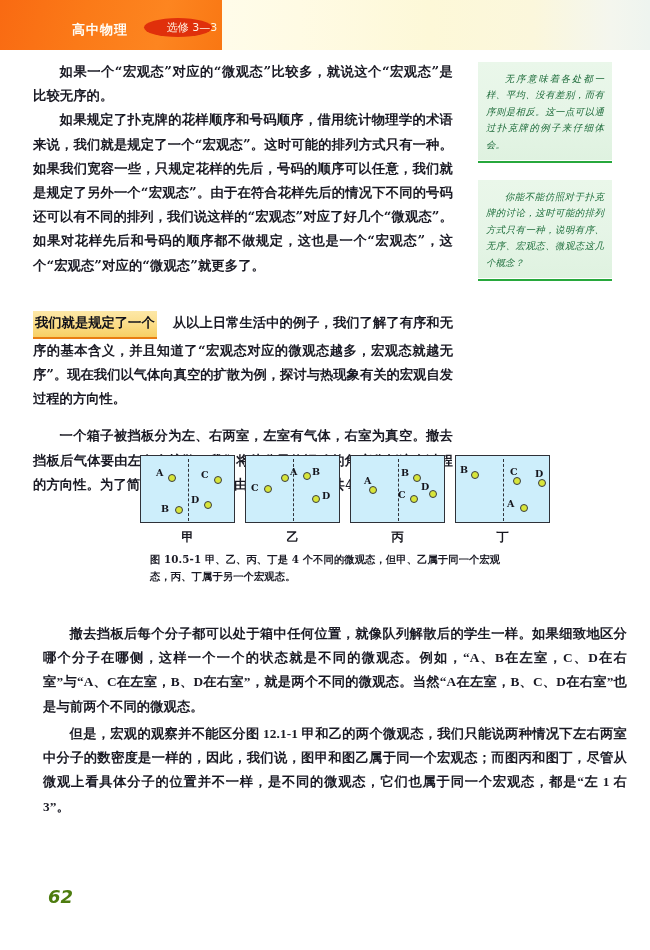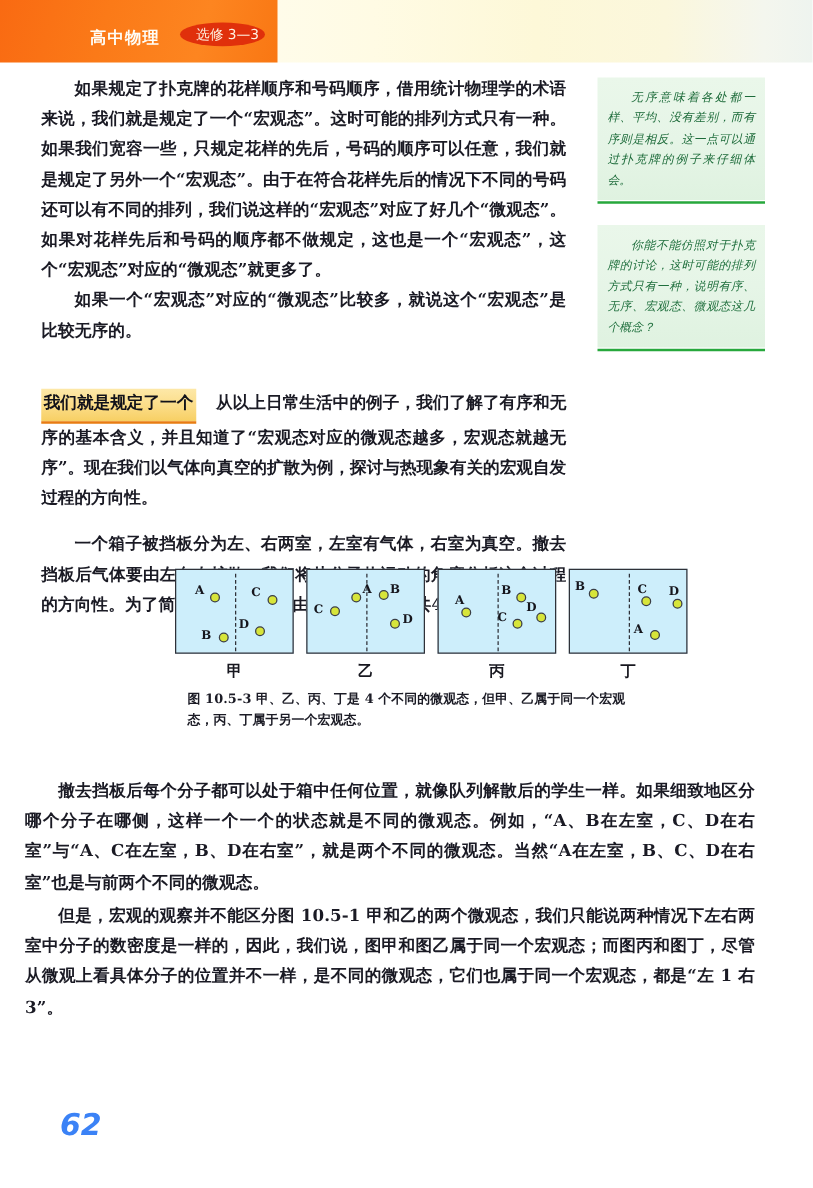--- a/index.html
+++ b/index.html
@@ -43,21 +43,21 @@
   }
   .header-badge {
     position: absolute;
     left: 144px; top: 18px;
     width: 68px; height: 19px;
     border-radius: 50%;
     background: #e0300b;
   }
   .header-badge-label {
     position: absolute;
-    left: 4px; top: 0;
+    left: 14px; top: 0;
     width: 68px; height: 19px;
     line-height: 19px;
     text-align: center;
     font-family: "DejaVu Sans", "Liberation Sans", sans-serif;
     font-size: 11px;
     color: #fff3e2;
     white-space: nowrap;
   }
 
   
@@ -91,22 +91,23 @@
     border-bottom: 2px solid #e87c12;
     padding: 0 2px 1px 2px;
     font-weight: bold;
     color: #111119;
   }
   .sec-head-sp { display: inline-block; width: 16px; }
 
   
   .widecol {
     position: absolute;
-    left: 20px;
+    left: 43px;
     width: 584px;
+    font-family: Liberation Serif, serif;
   }
   .widecol .para { font-size: 13.3px; line-height: 24.2px; }
 
   
   .note {
     position: absolute;
     width: 134px;
     background: linear-gradient(to bottom, #eaf7ea 0%, #e6f5e7 50%, #dff2e0 100%);
     box-sizing: border-box;
     padding: 9px 8px 7px 8px;
@@ -196,40 +197,40 @@
     color: #1b1b25;
     text-align: left;
     letter-spacing: 0.1px;
   }
 
   
   .pageno {
     position: absolute;
     left: 48px; top: 886px;
     font-family: "DejaVu Sans", "Liberation Sans", sans-serif;
-    font-size: 24px;
+    font-size: 18px;
     font-style: italic;
     font-weight: bold;
-    color: #3b82f6;
+    color: #4d7c0f;
   }
 </style>
 </head>
 <body>
 
 <div class="header">
   <div class="header-block"></div>
   <div class="header-title">高中物理</div>
   <div class="header-badge">
     <div class="header-badge-label">选修 3—3</div>
   </div>
 </div>
 
 <div class="maincol">
+  <p class="para indent">如果一个“宏观态”对应的“微观态”比较多，就说这个“宏观态”是比较无序的。</p>
   <p class="para indent">如果规定了扑克牌的花样顺序和号码顺序，借用统计物理学的术语来说，我们就是规定了一个“宏观态”。这时可能的排列方式只有一种。如果我们宽容一些，只规定花样的先后，号码的顺序可以任意，我们就是规定了另外一个“宏观态”。由于在符合花样先后的情况下不同的号码还可以有不同的排列，我们说这样的“宏观态”对应了好几个“微观态”。如果对花样先后和号码的顺序都不做规定，这也是一个“宏观态”，这个“宏观态”对应的“微观态”就更多了。</p>
-  <p class="para indent">如果一个“宏观态”对应的“微观态”比较多，就说这个“宏观态”是比较无序的。</p>
 </div>
 
 <div class="maincol" style="top:298px;">
   <p class="sec-head-line"><span class="sec-head">我们就是规定了一个</span><span class="sec-head-sp"></span><span>从以上日常生活中的例子，我们了解了有序和无序的基本含义，并且知道了“宏观态对应的微观态越多，宏观态就越无序”。现在我们以气体向真空的扩散为例，探讨与热现象有关的宏观自发过程的方向性。</span></p>
   <p class="para indent">一个箱子被挡板分为左、右两室，左室有气体，右室为真空。撤去挡板后气体要由左向右扩散。我们将从分子热运动的角度分析这个过程的方向性。为了简单，假定气体只由A、B、C、D共4个分子组成。</p>
 </div>
 
 <div class="note" style="left:478px; top:62px;">
   <p>无序意味着各处都一样、平均、没有差别，而有序则是相反。这一点可以通过扑克牌的例子来仔细体会。</p>
   <div class="note-rule"></div>
@@ -286,24 +287,24 @@
         <div class="mol" style="left: 64px; top: 48px;"></div>
         <div class="mol-lab" style="left: 51px; top: 42px;">A</div>
       </div>
     </div>
   <div class="boxlabels" id="boxlabels">
       <div class="boxlabel" style="left: 0px; width: 95px;">甲</div>
       <div class="boxlabel" style="left: 105px; width: 95px;">乙</div>
       <div class="boxlabel" style="left: 210px; width: 95px;">丙</div>
       <div class="boxlabel" style="left: 315px; width: 95px;">丁</div>
     </div>
-  <div class="figcaption">图 10.5-3 甲、乙、丙、丁是 4 个不同的微观态，但甲、乙属于同一个宏观态，丙、丁属于另一个宏观态。</div>
+  <div class="figcaption">图 10.5-1 甲、乙、丙、丁是 4 个不同的微观态，但甲、乙属于同一个宏观态，丙、丁属于另一个宏观态。</div>
 </div>
 
 <div class="widecol" style="top:622px;">
   <p class="para indent">撤去挡板后每个分子都可以处于箱中任何位置，就像队列解散后的学生一样。如果细致地区分哪个分子在哪侧，这样一个一个的状态就是不同的微观态。例如，“A、B在左室，C、D在右室”与“A、C在左室，B、D在右室”，就是两个不同的微观态。当然“A在左室，B、C、D在右室”也是与前两个不同的微观态。</p>
 </div>
 
 <div class="widecol" style="top:722px;">
-  <p class="para indent">但是，宏观的观察并不能区分图 10.5-1 甲和乙的两个微观态，我们只能说两种情况下左右两室中分子的数密度是一样的，因此，我们说，图甲和图乙属于同一个宏观态；而图丙和图丁，尽管从微观上看具体分子的位置并不一样，是不同的微观态，它们也属于同一个宏观态，都是“左 1 右 3”。</p>
+  <p class="para indent">但是，宏观的观察并不能区分图 12.1-1 甲和乙的两个微观态，我们只能说两种情况下左右两室中分子的数密度是一样的，因此，我们说，图甲和图乙属于同一个宏观态；而图丙和图丁，尽管从微观上看具体分子的位置并不一样，是不同的微观态，它们也属于同一个宏观态，都是“左 1 右 3”。</p>
 </div>
 
 <div class="pageno">62</div>
 
 </body></html>

